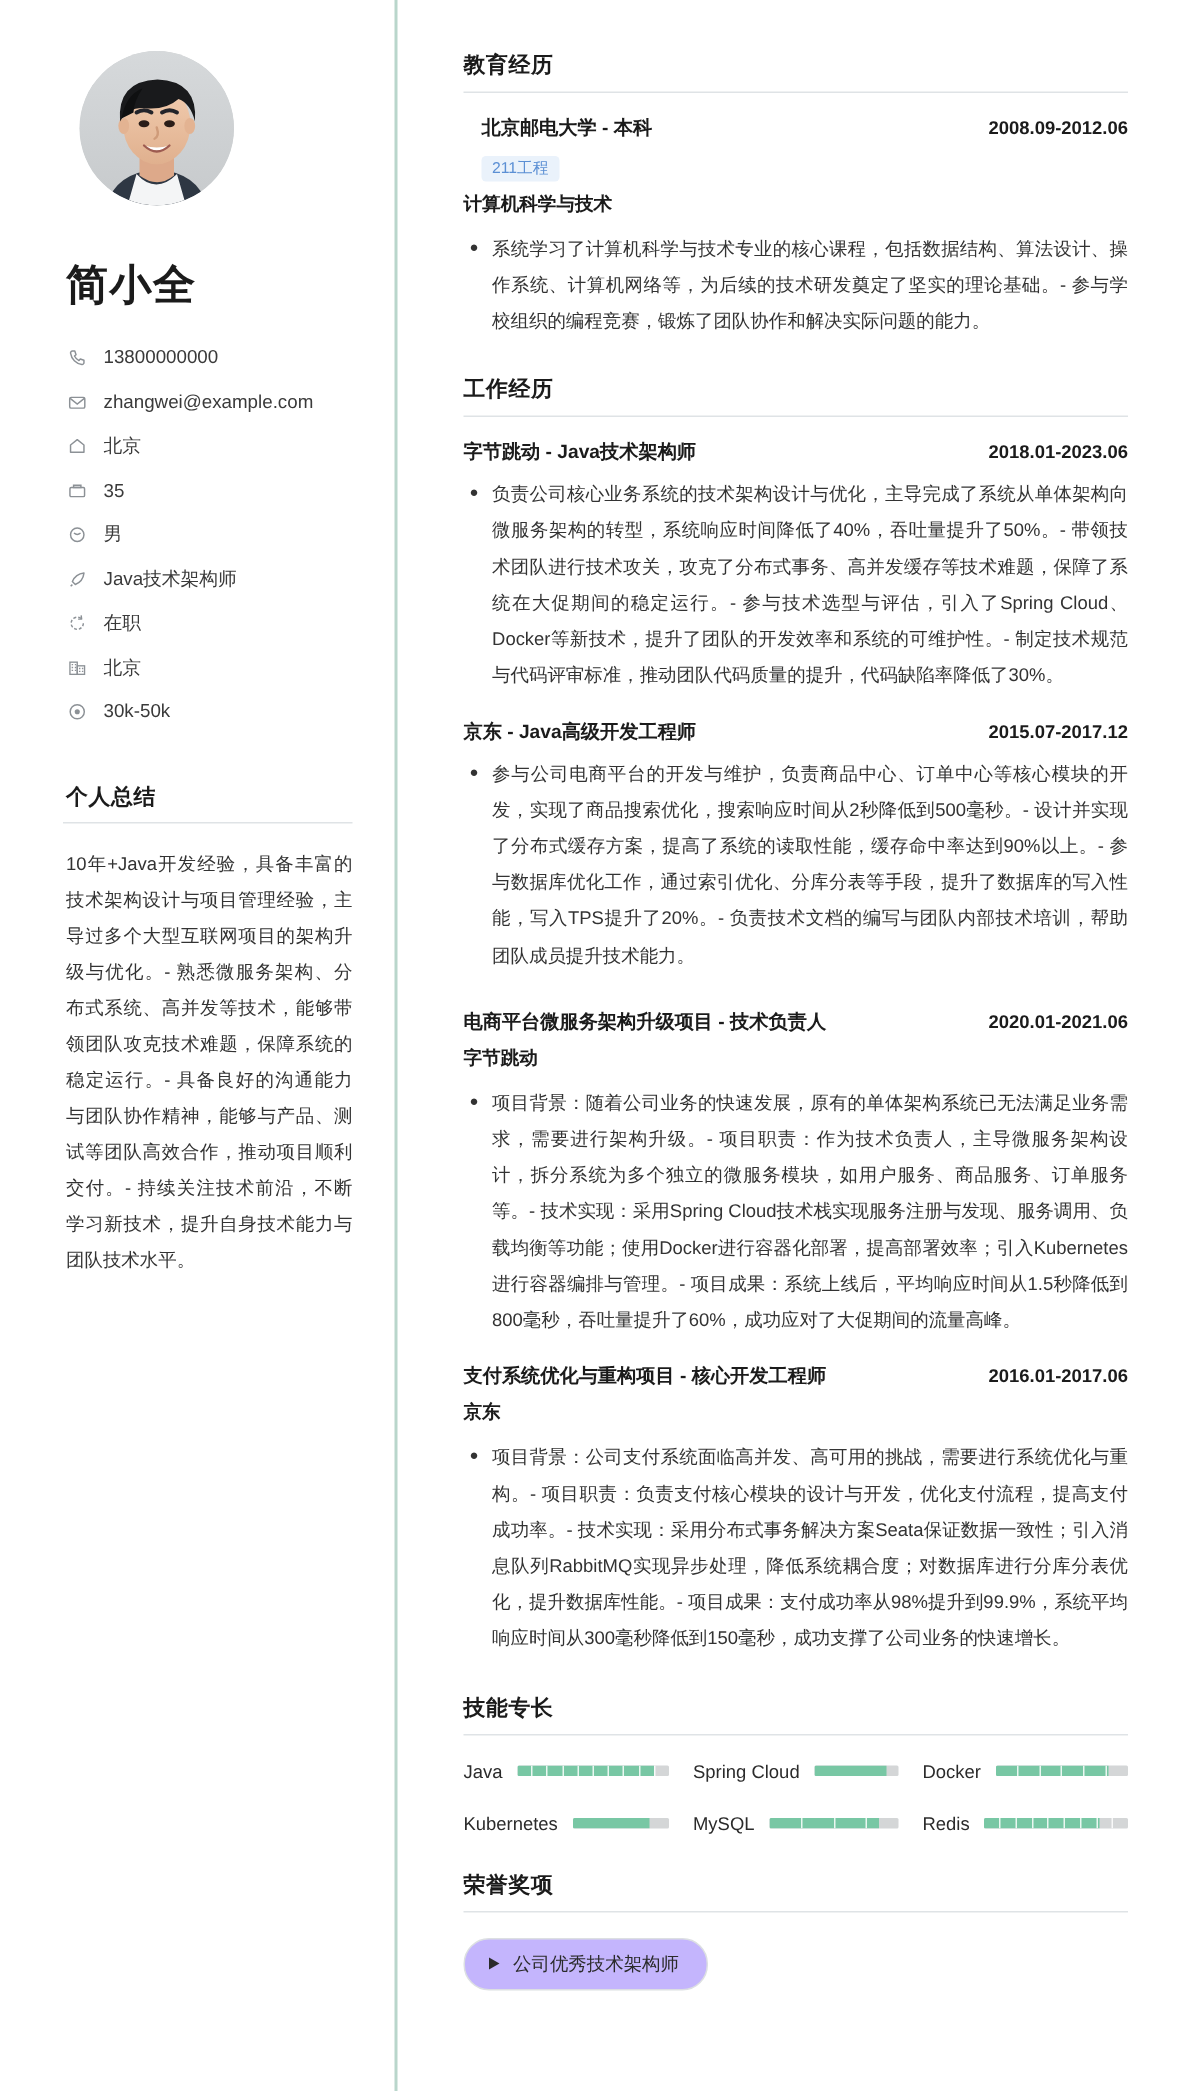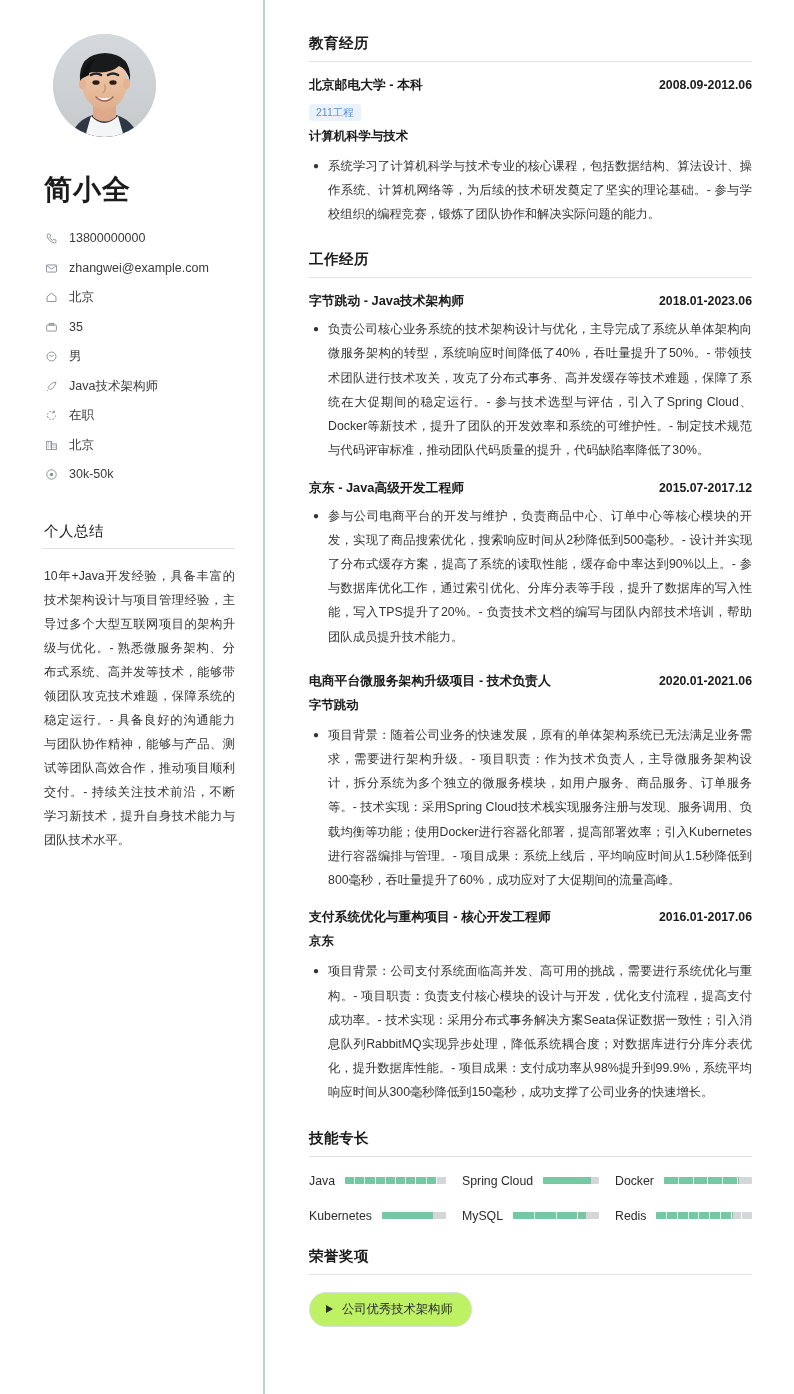--- a/index.html
+++ b/index.html
@@ -62,21 +62,21 @@
     width: 14px; height: 14px;
     flex: 0 0 14px;
     display: flex; align-items: center; justify-content: center;
     color: #8c9196;
   }
   .contact-icon svg { display:block; }
 
   .side-section { margin-top: 40px; }
   .side-heading {
     font-size: 14.5px;
-    font-weight: normal;
+    font-weight: bold;
     color: #1b1b1b;
     padding: 0 0 7px 2px;
     border-bottom: 1px solid #dfe3e6;
     margin-bottom: 16px;
     letter-spacing: .5px;
   }
   .side-body {
     font-size: 12.3px;
     line-height: 1.95;
     color: #333;
@@ -124,20 +124,21 @@
     white-space: nowrap;
   }
   .badge {
     font-size: 10.5px;
     color: #5b8fd4;
     background: #eaf2fb;
     border-radius: 3px;
     padding: 2.5px 7px;
     white-space: nowrap;
     line-height: 1.1;
+    margin-left: 12px;
   }
   .entry-date {
     font-size: 12.3px;
     font-weight: bold;
     color: #1b1b1b;
     white-space: nowrap;
     flex: 0 0 auto;
   }
   .entry-sub {
     font-size: 12.4px;
@@ -210,21 +211,21 @@
   .award-list { display: flex; flex-wrap: wrap; gap: 10px; padding-top: 2px; }
   .award-chip {
     display: inline-flex;
     align-items: center;
     gap: 9px;
     border: 1px solid #dcdfe2;
     border-radius: 17px;
     padding: 8px 18px 8px 16px;
     font-size: 12.3px;
     color: #2b2b2b;
-    background: #bef264;
+    background: #c4b5fd;
   }
   .award-arrow {
     width: 0; height: 0;
     border-left: 7px solid #2b2b2b;
     border-top: 4.5px solid transparent;
     border-bottom: 4.5px solid transparent;
     flex: 0 0 auto;
   }
 </style>
 </head>

